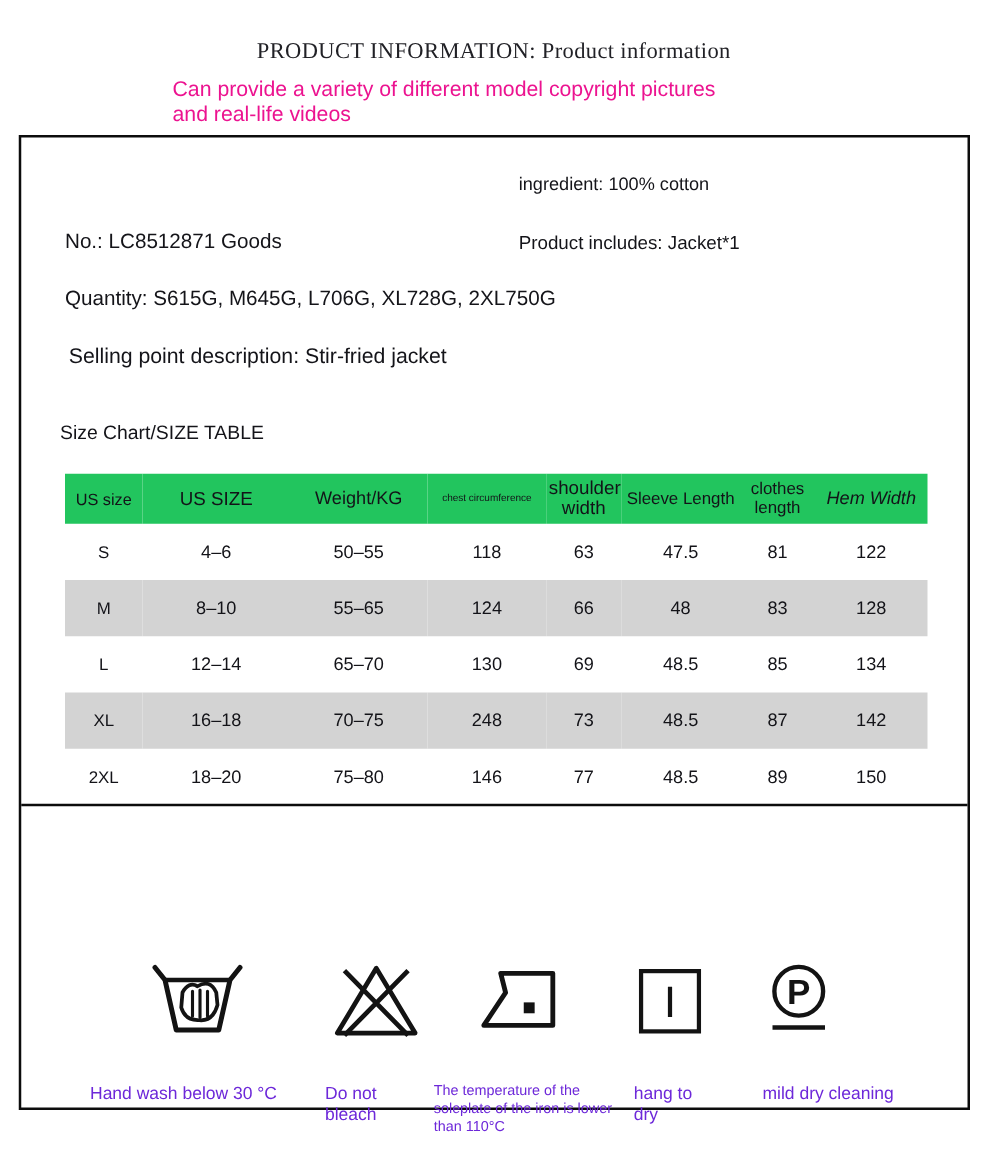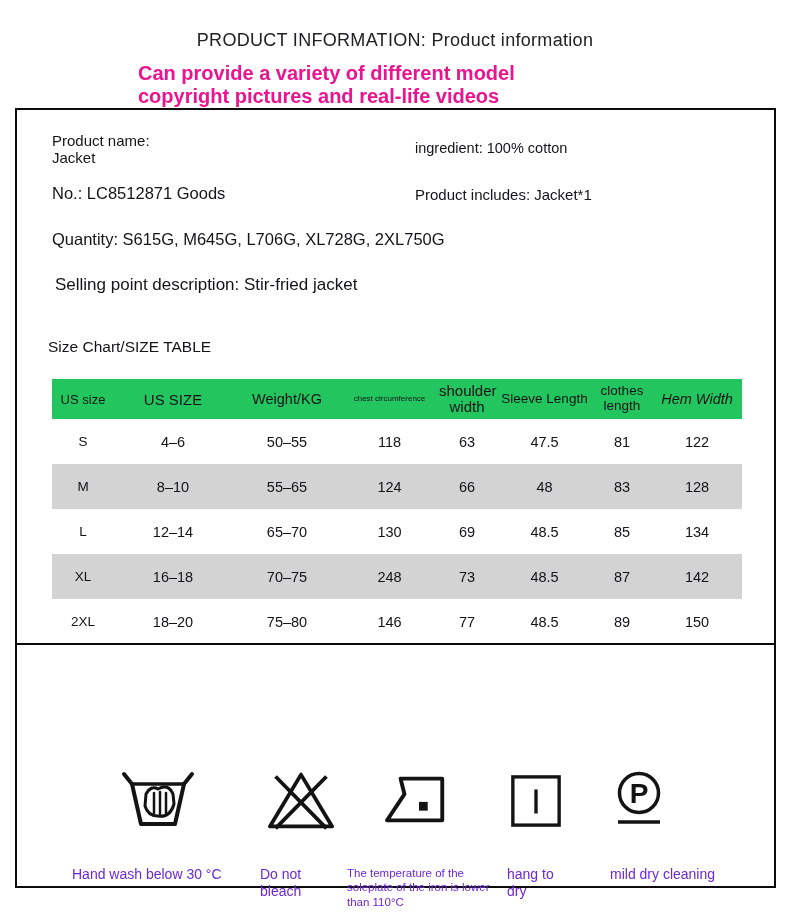--- a/index.html
+++ b/index.html
@@ -1,23 +1,23 @@
 <!DOCTYPE html>
 <html><head>
 <meta charset="utf-8">
 <style>
   * { margin: 0; padding: 0; box-sizing: border-box; }
   html, body { background: #ffffff; }
   body { font-family: "Liberation Sans", "DejaVu Sans", sans-serif; color: #17171b; }
   .page { position: relative; width: 790px; height: 923px; background: #fff; overflow: hidden; }
 
   .title { position: absolute; top: 30px; left: 0; width: 100%; text-align: center;
-           font-size: 18px; letter-spacing: .3px; color: #212126; }
+           font-size: 18px; letter-spacing: .3px; color: #212126; font-family: Liberation Serif, serif; }
   .subtitle { position: absolute; top: 62px; left: 138px; width: 445px;
-              font-size: 20px; line-height: 1.17; color: #ec1390; font-weight: bold; }
+              font-size: 17px; line-height: 1.17; color: #ec1390; }
 
   .main-box { position: absolute; top: 108px; left: 15px; width: 761px; height: 780px;
               border: 2px solid #0c0c0c; background: #fff; }
 
   .pi-text { position: absolute; color: #141419; }
   .pi-name   { top: 22px;  left: 35px;  font-size: 15px; line-height: 1.15; }
   .pi-ingredient { top: 30px; left: 398px; font-size: 14.5px; }
   .pi-number { top: 74px;  left: 35px;  font-size: 16.5px; }
   .pi-includes { top: 76px; left: 398px; font-size: 15px; }
   .pi-quantity { top: 120px; left: 35px; font-size: 16.5px; }
@@ -64,24 +64,20 @@
 </head>
 <body>
 
 <div class="page">
 
   <div class="title">PRODUCT INFORMATION: Product information</div>
   <div class="subtitle">Can provide a variety of different model copyright pictures and real-life videos</div>
 
   <div class="main-box">
 
-    <div class="pi-text pi-name">
-      <div>Product name:</div>
-      <div>Jacket</div>
-    </div>
     <div class="pi-text pi-ingredient">ingredient: 100% cotton</div>
     <div class="pi-text pi-number">No.: LC8512871 Goods</div>
     <div class="pi-text pi-includes">Product includes: Jacket*1</div>
     <div class="pi-text pi-quantity">Quantity: S615G, M645G, L706G, XL728G, 2XL750G</div>
     <div class="pi-text pi-selling">Selling point description: Stir-fried jacket</div>
     <div class="pi-text sc-heading">Size Chart/SIZE TABLE</div>
 
     <table class="size-table">
       <colgroup>
         <col style="width:62px">

